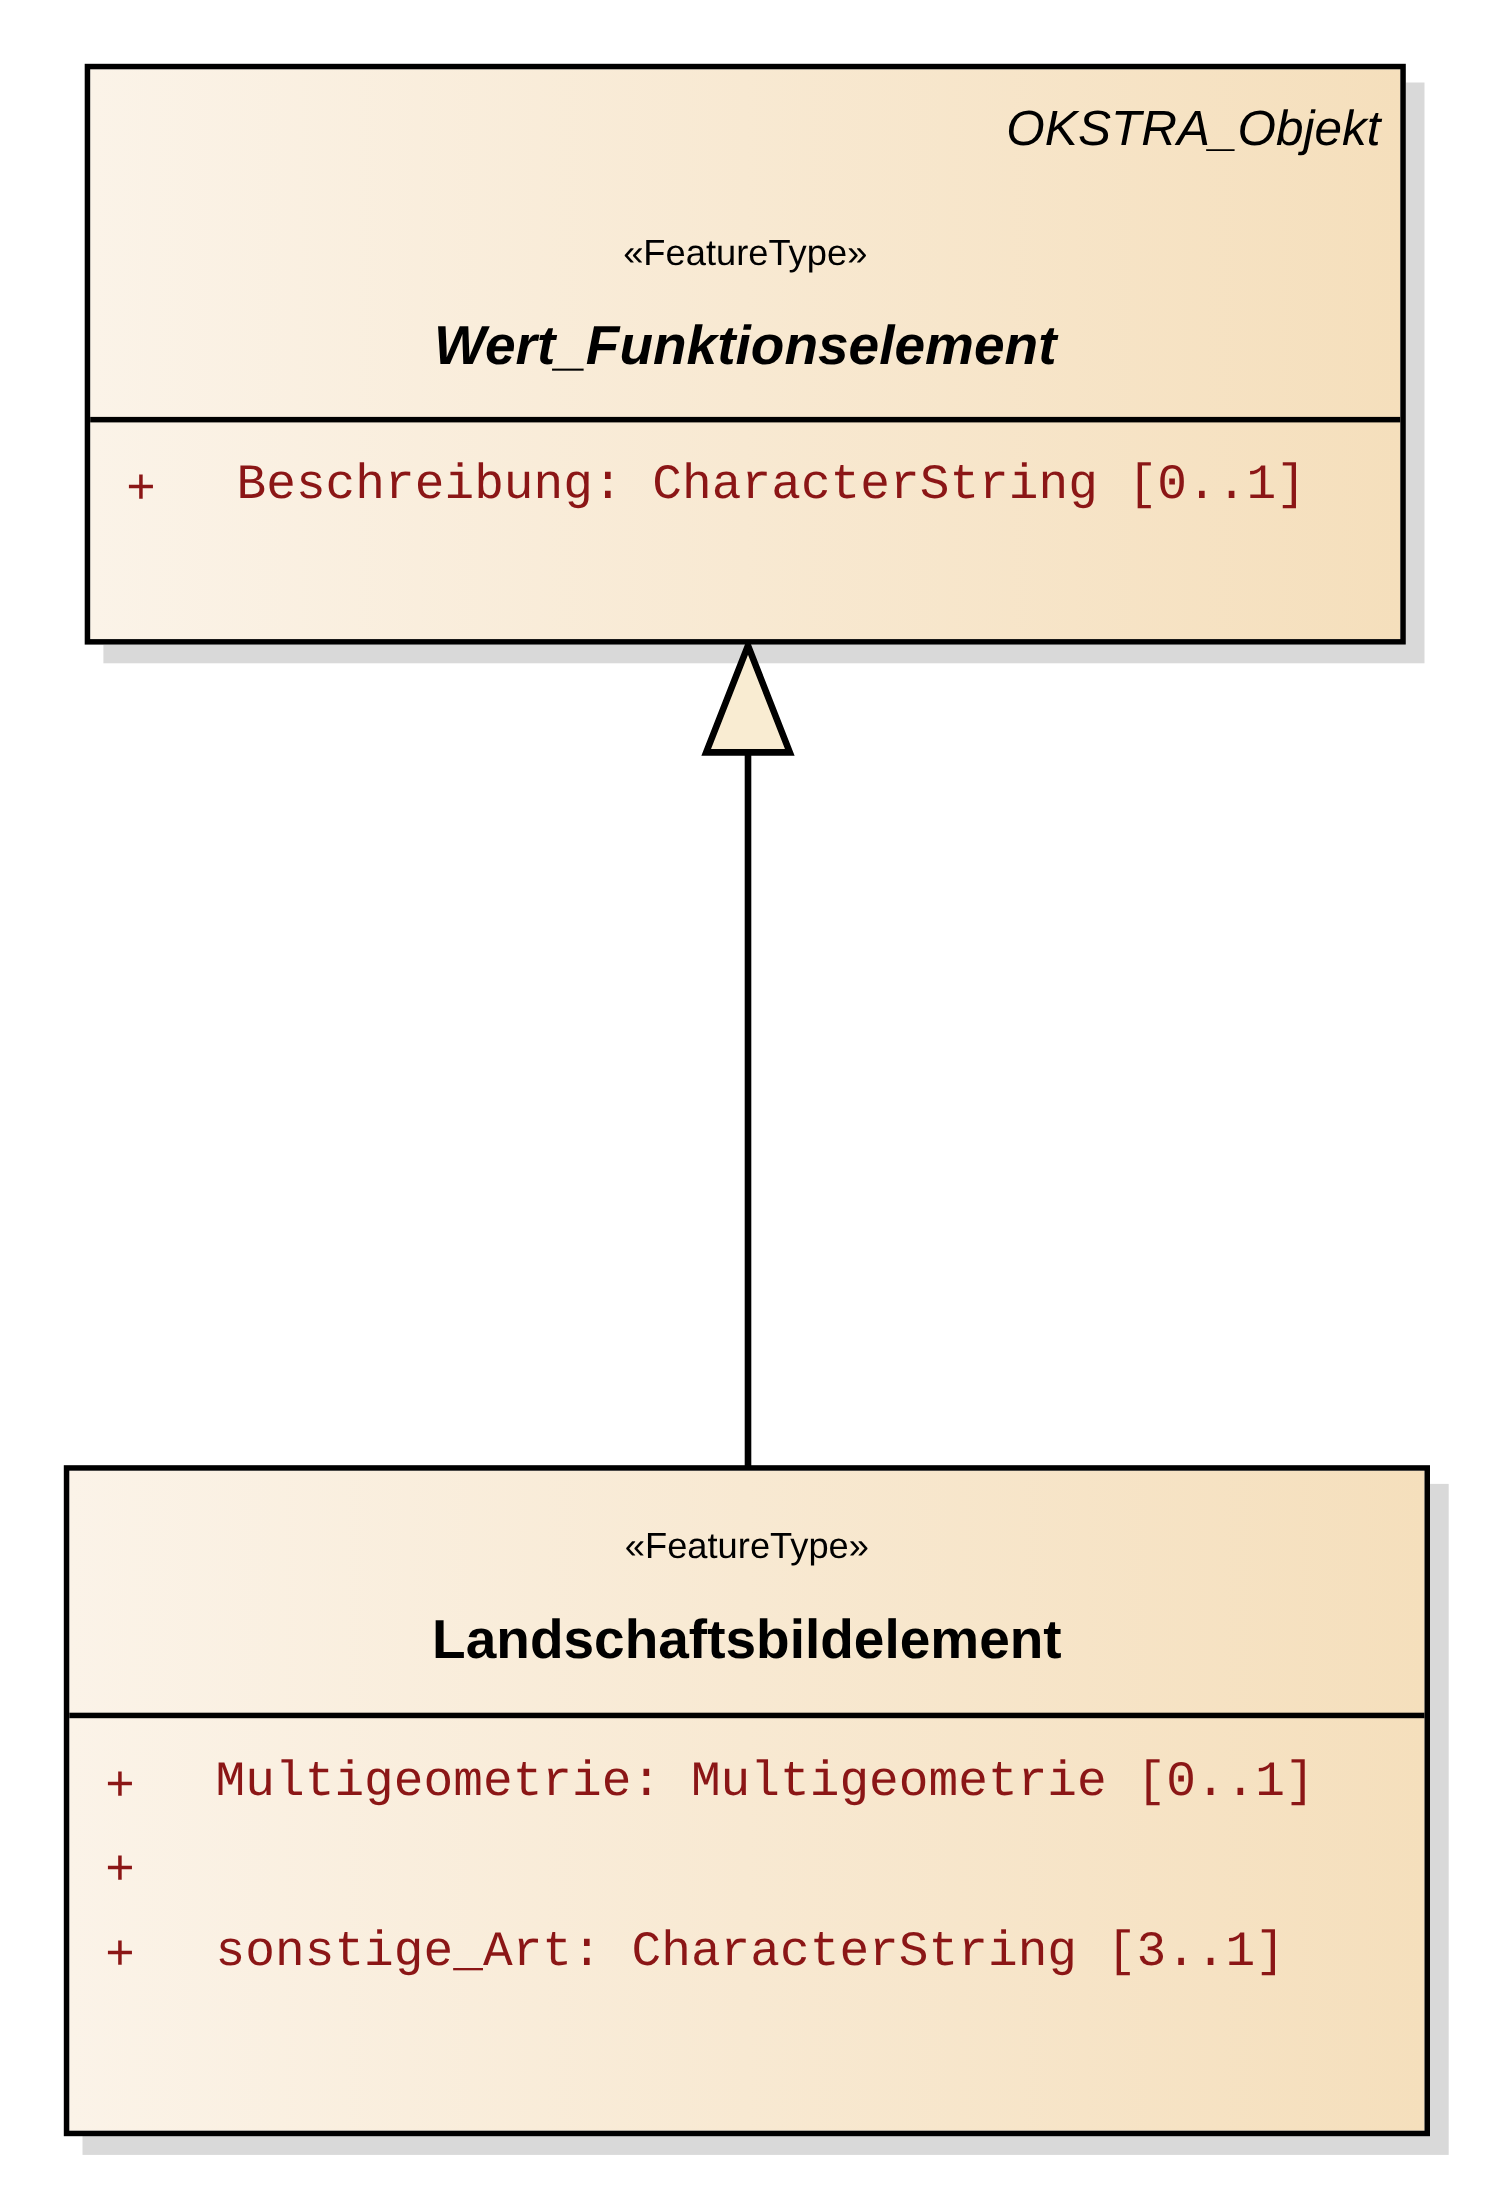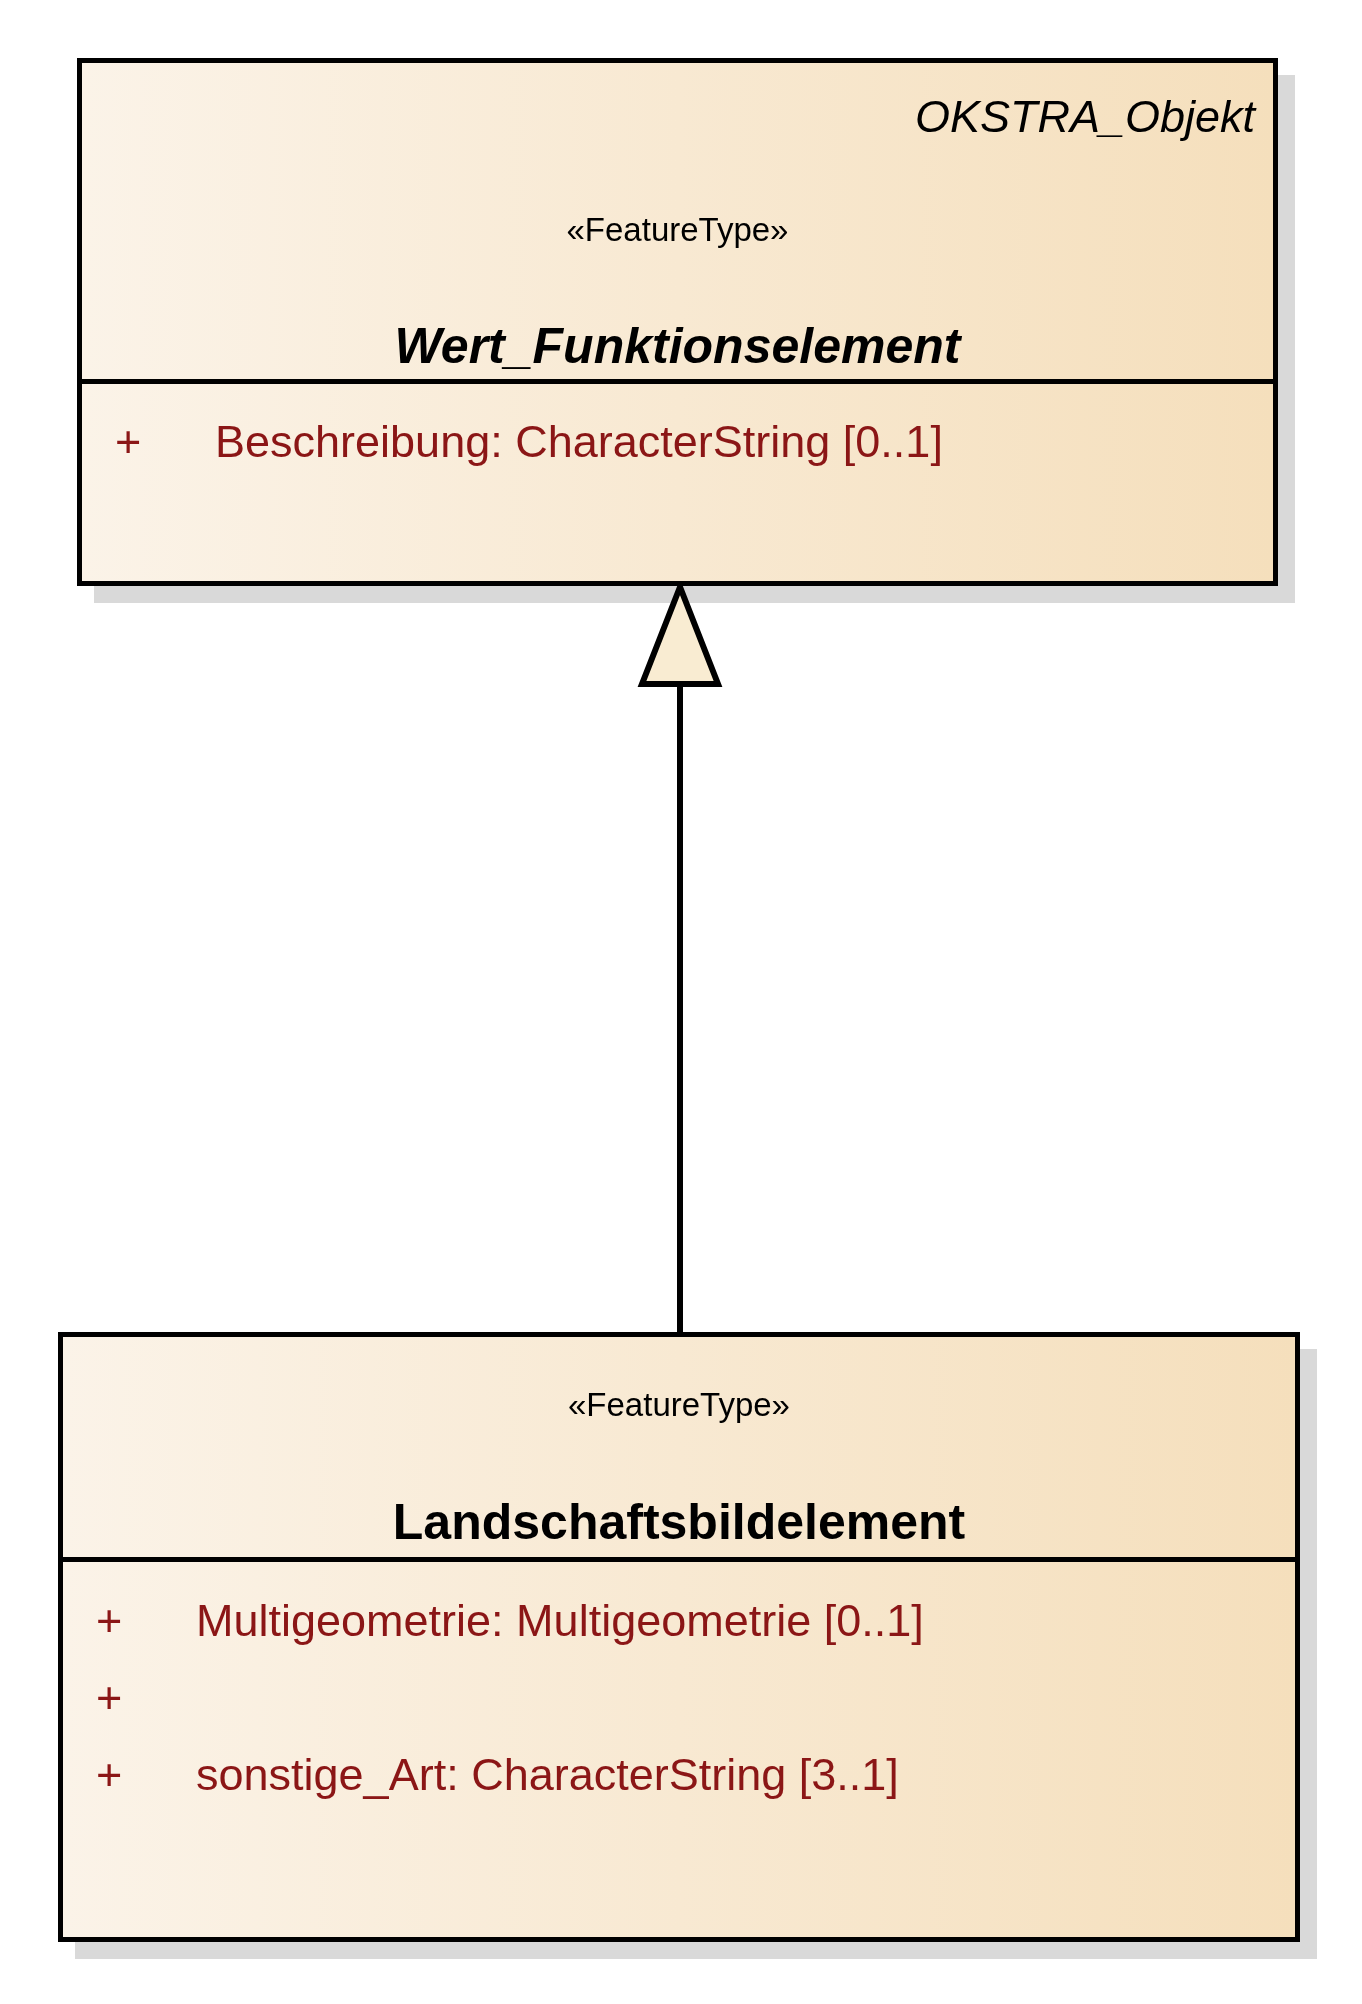--- a/index.html
+++ b/index.html
@@ -53,40 +53,40 @@
     white-space: nowrap;
   }
   .classname {
     position: absolute;
     left: 0; right: 0;
     text-align: center;
     font-size: 50px;
     font-weight: bold;
     color: #000000;
     white-space: nowrap;
-    margin-top: 32px;
   }
   .classname.italic { font-style: italic; }
   .attr-row {
     position: absolute;
     left: 0; right: 0;
     height: 56px;
     font-size: 45px;
     color: var(--attr-color, #8b1616);
     white-space: nowrap;
   }
   .attr-row .vis {
     position: absolute;
     left: 33px;
     top: 0;
   }
   .attr-row .attr-text {
     position: absolute;
     left: 133px;
     top: 0;
+    font-family: Liberation Mono, monospace;
   }
   .gen-line {
     position: absolute;
     left: 677px;
     top: 684px;
     width: 6px;
     height: 650px;
     background: #000000;
   }
   .gen-arrow {

